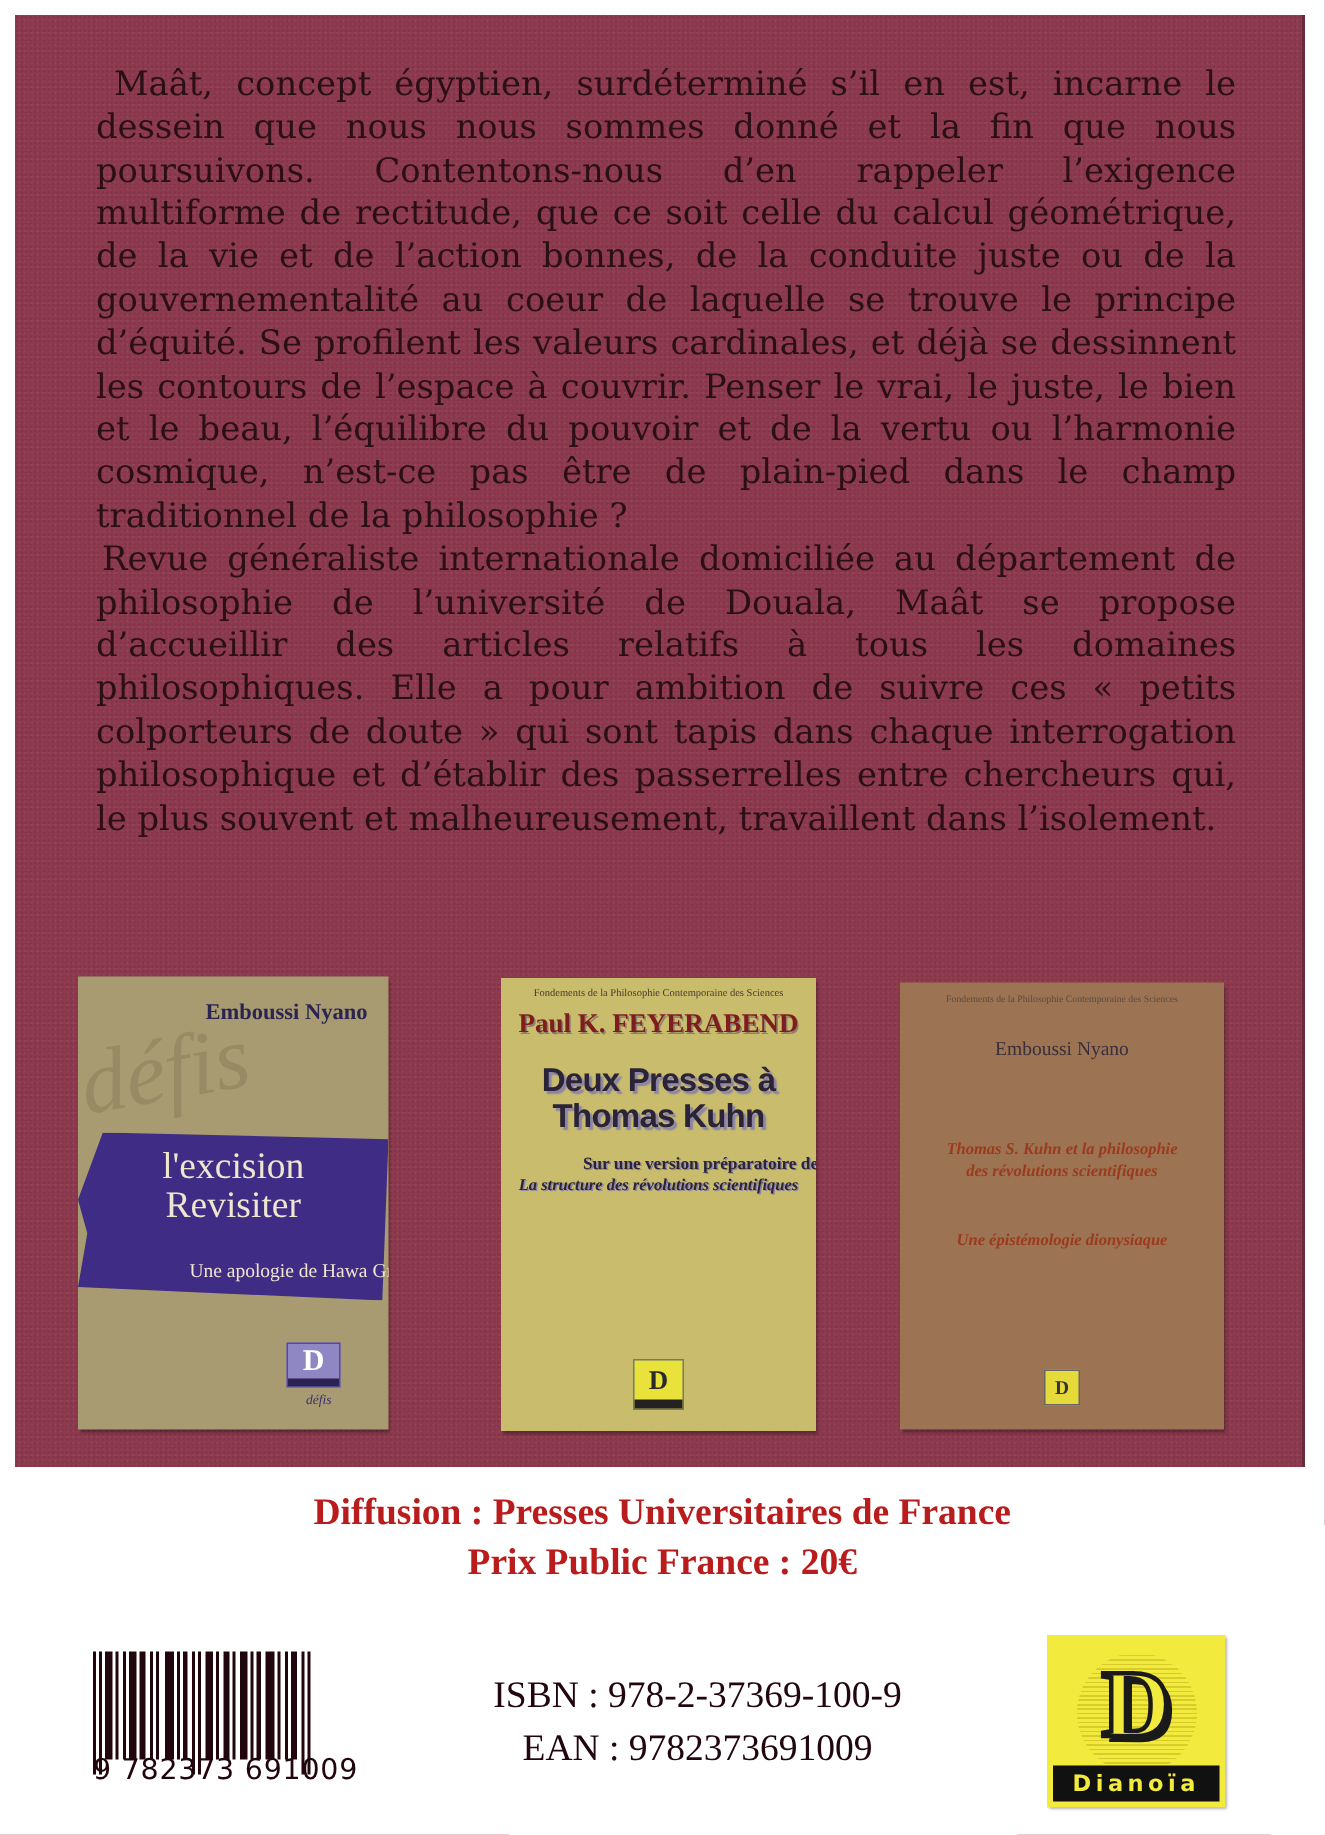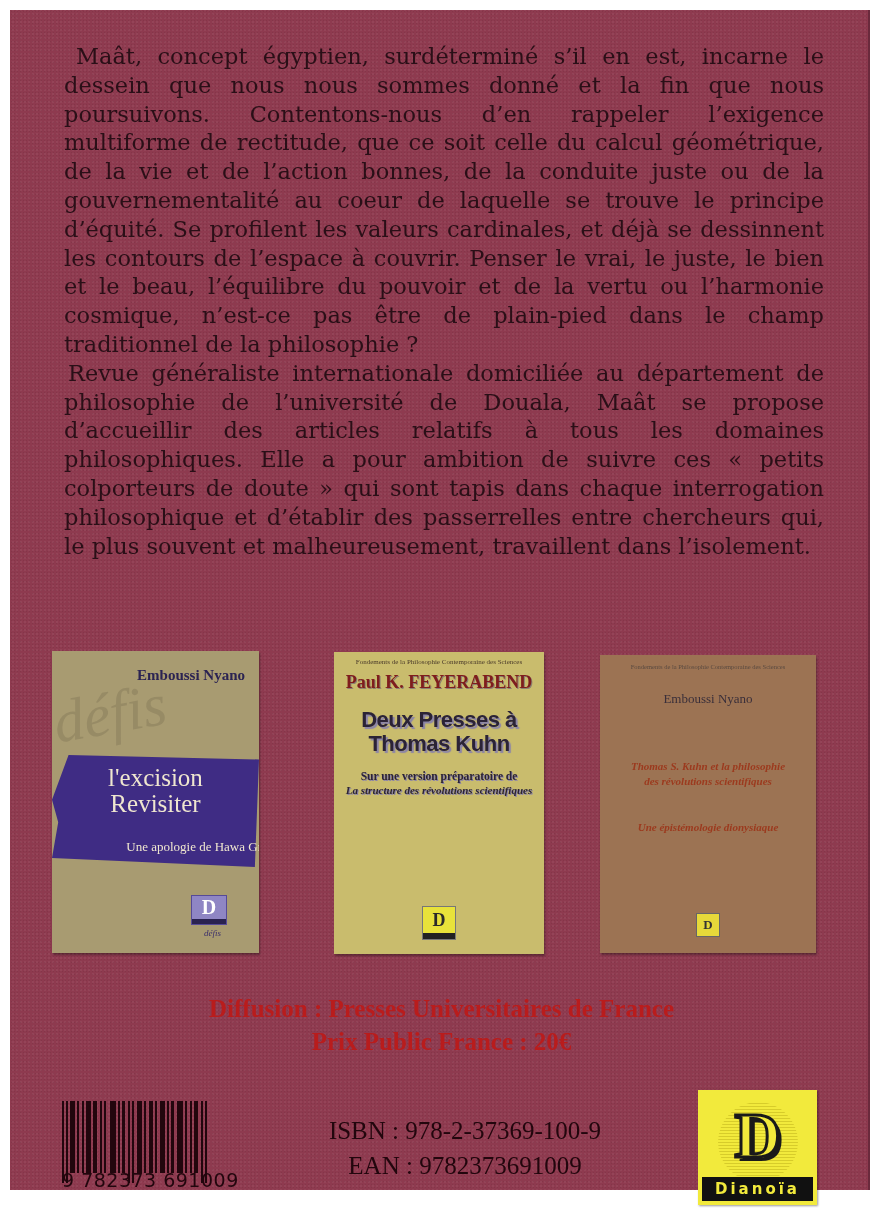--- a/index.html
+++ b/index.html
@@ -1,18 +1,18 @@
 <!DOCTYPE html>
 <html><head>
 <meta charset="utf-8">
 <style>
   html, body { margin: 0; padding: 0; background: #ffffff; }
   body { width: 883px; height: 1223px; position: relative; overflow: hidden; }
   .cover {
-    position: absolute; left: 10px; top: 10px; width: 858px; height: 1180px;
+    position: absolute; left: 10px; top: 10px; width: 858px; height: 968px;
     background: #8e3a4f;
     background-image:
       radial-gradient(rgba(0,0,0,0.07) 1px, transparent 1px),
       radial-gradient(rgba(255,255,255,0.05) 1px, transparent 1px);
     background-size: 3px 3px, 4px 4px;
     background-position: 0 0, 1px 2px;
     border-right: 2px solid #6a2a3c;
   }
   .blurb {
     position: absolute; left: 54px; top: 32px; width: 760px;
@@ -59,21 +59,21 @@
 
   
   .b2 { left: 334px; top: 652px; width: 210px; height: 302px; background: #c9bc6d; }
   .b2 .collection { position: absolute; top: 6px; width: 100%; text-align: center; font-size: 7px; color: #4a3a2a; }
   .b2 .author { position: absolute; top: 20px; width: 100%; text-align: center; font-size: 18px; font-weight: bold; color: #7f1d1d; text-shadow: 1px 1px 0 #8a7f70; }
   .b2 .title {
     position: absolute; top: 56px; width: 100%; text-align: center;
     font-family: "Liberation Sans", sans-serif; font-weight: bold; font-size: 22px; line-height: 24px;
     color: #2b2336; text-shadow: 2px 2px 1px #8b84a8; letter-spacing: -0.5px;
   }
-  .b2 .subtitle { position: absolute; top: 118px; width: 100%; text-align: center; font-size: 11.5px; font-weight: bold; color: #2b2336; text-shadow: 1px 1px 0 #8b84a8; }
+  .b2 .subtitle { position: absolute; top: 118px; width: 100%; text-align: center; font-size: 11.5px; font-weight: bold; color: #2b2336; text-shadow: 1px 1px 0 #8b84a8; margin-left: 28px; }
   .b2 .subtitle2 { position: absolute; top: 132px; width: 100%; text-align: center; font-size: 11px; font-weight: bold; font-style: italic; color: #2b2336; text-shadow: 1px 1px 0 #8b84a8; }
   .b2 .credits { position: absolute; top: 199px; width: 100%; text-align: center; font-size: 8.5px; line-height: 11px; color: #2b2336; }
   .b2 .logo {
     position: absolute; left: 88px; top: 254px; width: 32px; height: 32px;
     background: #e8e23a; border: 1px solid #777;
     font-weight: bold; font-size: 18px; color: #2a2a2a; text-align: center; line-height: 26px;
   }
   .b2 .logo-bar { position: absolute; left: 0; bottom: 0; width: 100%; height: 6px; background: #222; }
 
   

